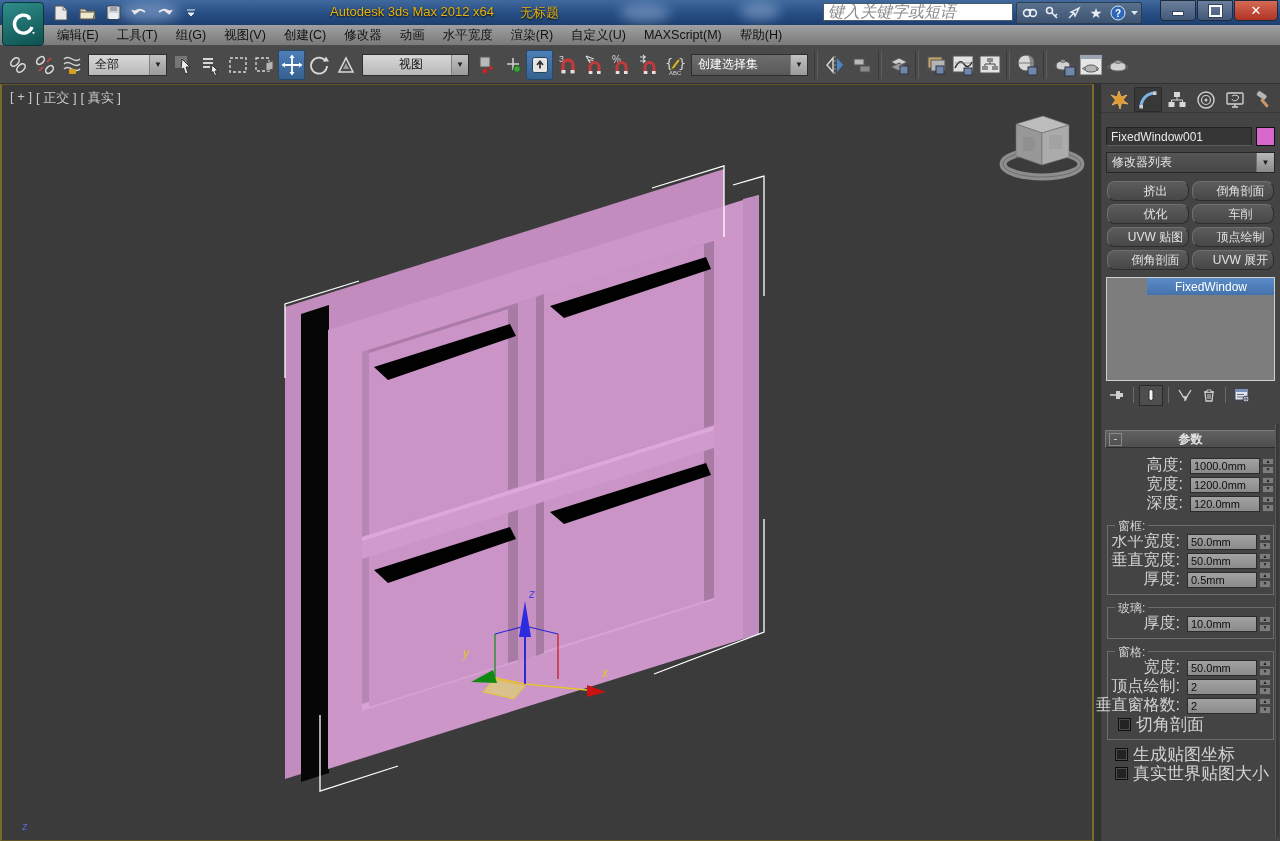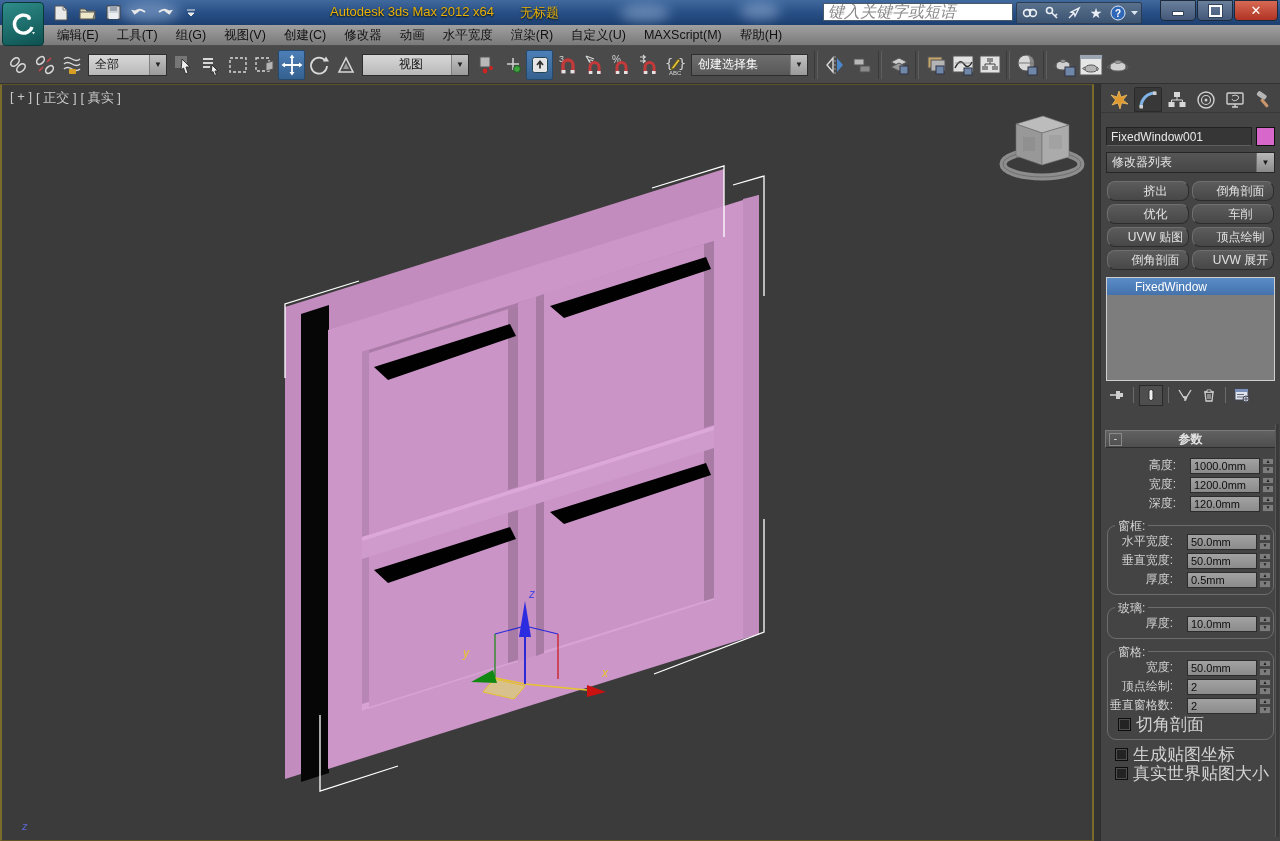--- a/index.html
+++ b/index.html
@@ -66,41 +66,41 @@
   .swatch{width:17px;height:17px;background:#d767cb;border:1px solid #101010;}
   .mod-combo{display:flex;height:19px;margin:6px 5px 0 5px;border:1px solid #262626;}
   .mod-combo .mval{flex:1;background:linear-gradient(#565656,#464646);color:#e6e6e6;font-size:12px;
     display:flex;align-items:center;padding:0 5px;}
   .mod-combo .marrow{width:17px;background:linear-gradient(#b8b8b8,#8a8a8a);display:flex;align-items:center;
     justify-content:center;font-size:8px;color:#1a1a1a;border-left:1px solid #6e6e6e;}
   .btn-grid{display:grid;grid-template-columns:1fr 1fr;gap:3px 3px;margin:8px 6px 0 6px;}
   .mbtn{height:18px;background:linear-gradient(#5c5c5c,#474747);border:1px solid #2c2c2c;
     border-top-color:#6f6f6f;border-left-color:#6f6f6f;border-radius:8px;color:#e2e2e2;font-size:12px;
     display:flex;align-items:center;justify-content:center;white-space:nowrap;padding-left:15px;}
-  .stack{margin:7px 5px 0 5px;height:102px;background:#7d7d7d;border:1px solid #cfcfcf;overflow:hidden;}
+  .stack{margin:7px 5px 0 5px;height:102px;background:#7d7d7d;border:1px solid #cfcfcf;overflow:hidden;padding-left:40px;}
   .stack-item{height:17px;background:linear-gradient(#5a8cc8,#4472ac);color:#fff;font-size:12px;
     display:flex;align-items:center;padding-left:28px;}
   .stack-tools{display:flex;align-items:center;height:22px;margin:3px 5px 0 5px;gap:2px;}
   .sti{width:22px;height:19px;display:flex;align-items:center;justify-content:center;}
   .sti.boxed{border:1px solid #2a2a2a;background:#4e4e4e;}
   .stsep{width:1px;height:16px;background:#6a6a6a;margin:0 3px;}
   .rollout-hd{position:relative;display:flex;align-items:center;justify-content:center;height:16px;
     margin:24px 4px 0 4px;background:linear-gradient(#616161,#4e4e4e);
     border:1px solid;border-color:#7a7a7a #2c2c2c #2c2c2c #7a7a7a;color:#e4e4e4;font-size:12px;font-weight:bold;}
   .rollout-hd .cbox{position:absolute;left:3px;top:2px;width:11px;height:11px;border:1px solid #8a8a8a;
     color:#e4e4e4;font-size:10px;line-height:9px;text-align:center;font-weight:normal;}
   .rollout-bd{position:relative;margin:0 4px;padding-top:8px;}
   .prow{display:flex;align-items:center;justify-content:flex-end;height:19px;padding-right:2px;}
-  .plabel{color:#d2d2d2;font-size:12px;margin-right:14px;white-space:nowrap;}
+  .plabel{color:#d2d2d2;font-size:16px;margin-right:7px;white-space:nowrap;}
   .pfield{width:62px;height:14px;background:linear-gradient(#a2a2a2,#8b8b8b);border:1px solid #2c2c2c;
     color:#0e0e0e;font-size:11px;display:flex;align-items:center;padding:0 3px;flex:0 0 auto;}
   .pspin{width:12px;height:16px;display:flex;flex-direction:column;gap:1px;margin-left:2px;flex:0 0 auto;}
   .pspin span{flex:1;background:#7c7c7c;border:1px solid #474747;font-size:5px;color:#1c1c1c;
     display:flex;align-items:center;justify-content:center;line-height:1;}
-  .pgroup{position:relative;border:1px solid #6d6d6d;border-radius:9px;margin:12px 2px 0 2px;padding:6px 0 5px 0;}
+  .pgroup{position:relative;border:1px solid #6d6d6d;border-radius:0;margin:12px 2px 0 2px;padding:6px 0 5px 0;}
   .pgroup .gtitle{position:absolute;top:-8px;left:7px;background:#444;padding:0 3px;color:#d2d2d2;font-size:12px;}
   .cbrow{display:flex;align-items:center;height:19px;padding-left:10px;gap:5px;}
   .cb{width:11px;height:11px;background:#232323;border:1px solid #0d0d0d;box-shadow:inset 0 0 0 1px #4e4e4e;flex:0 0 auto;}
   .cblabel{color:#d2d2d2;font-size:17px;white-space:nowrap;}
   .scrollhint{position:absolute;right:1px;top:340px;bottom:4px;width:3px;background:#3a3a3a;border-left:1px solid #575757;}
   svg{display:block;}
 </style>
 </head>
 <body>
 

